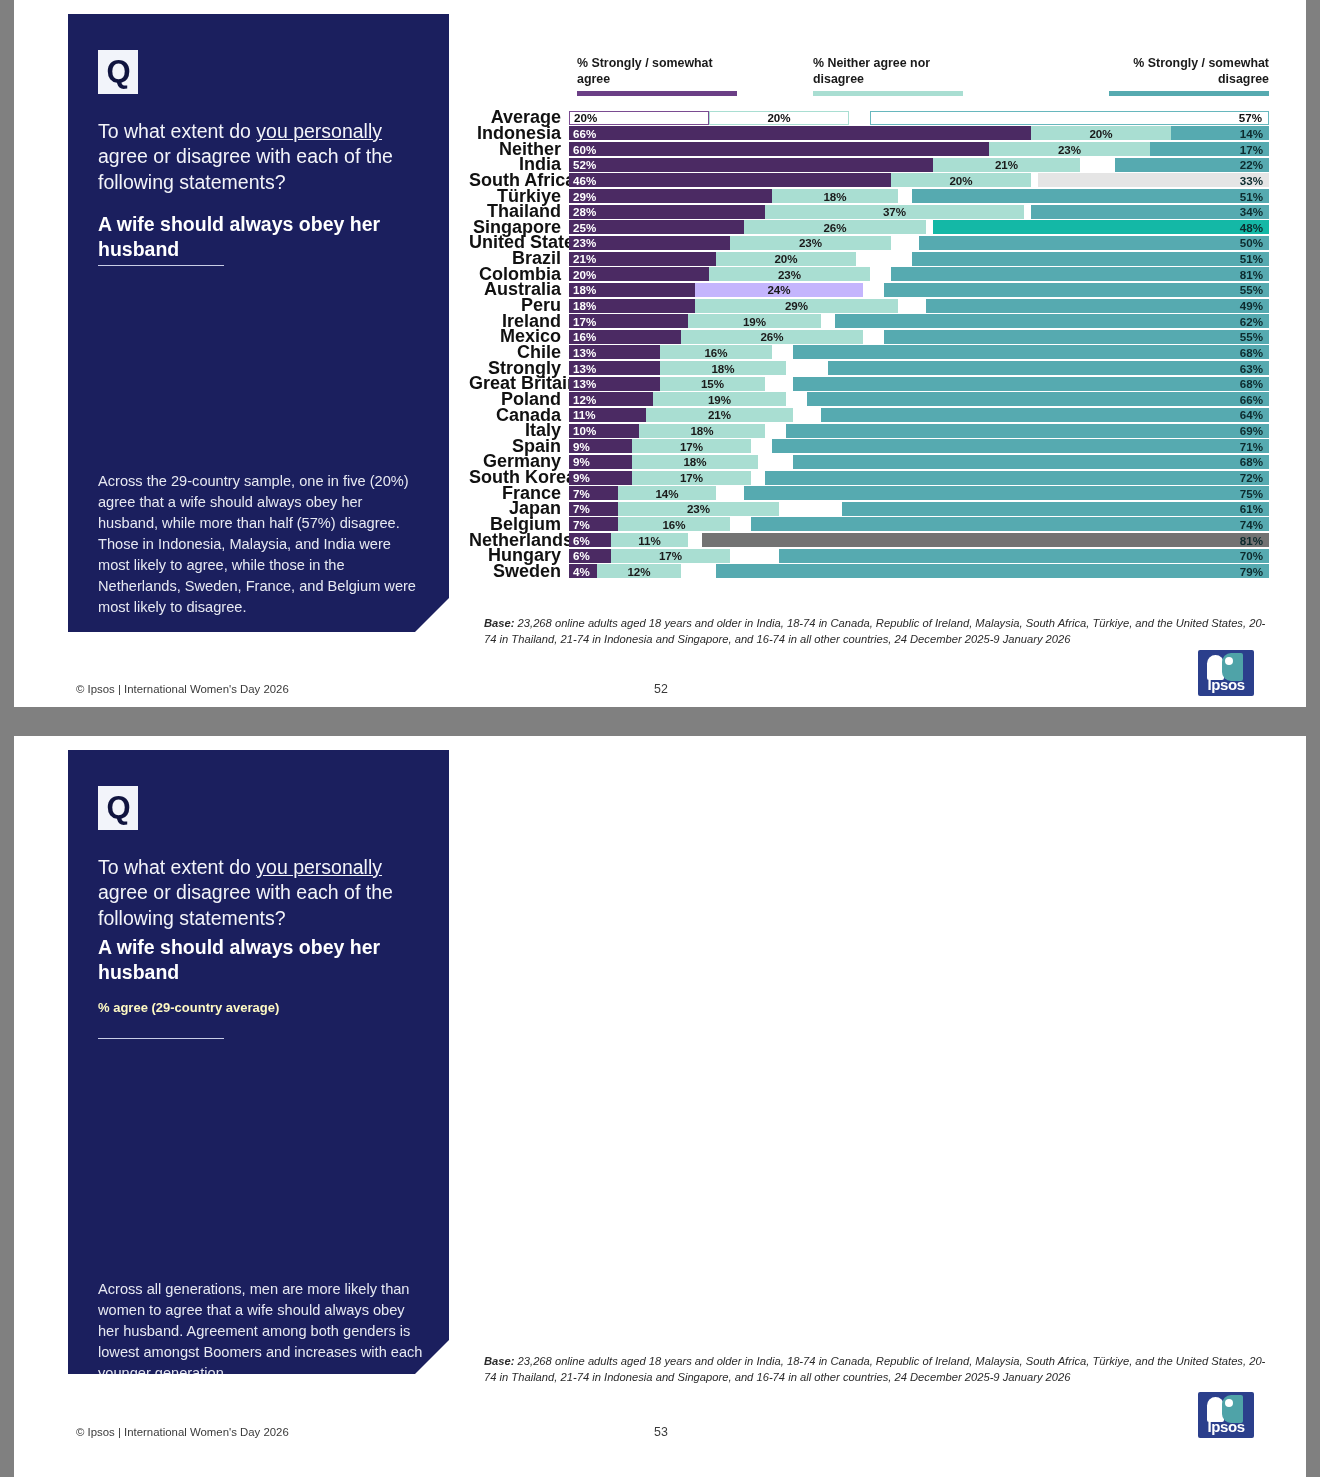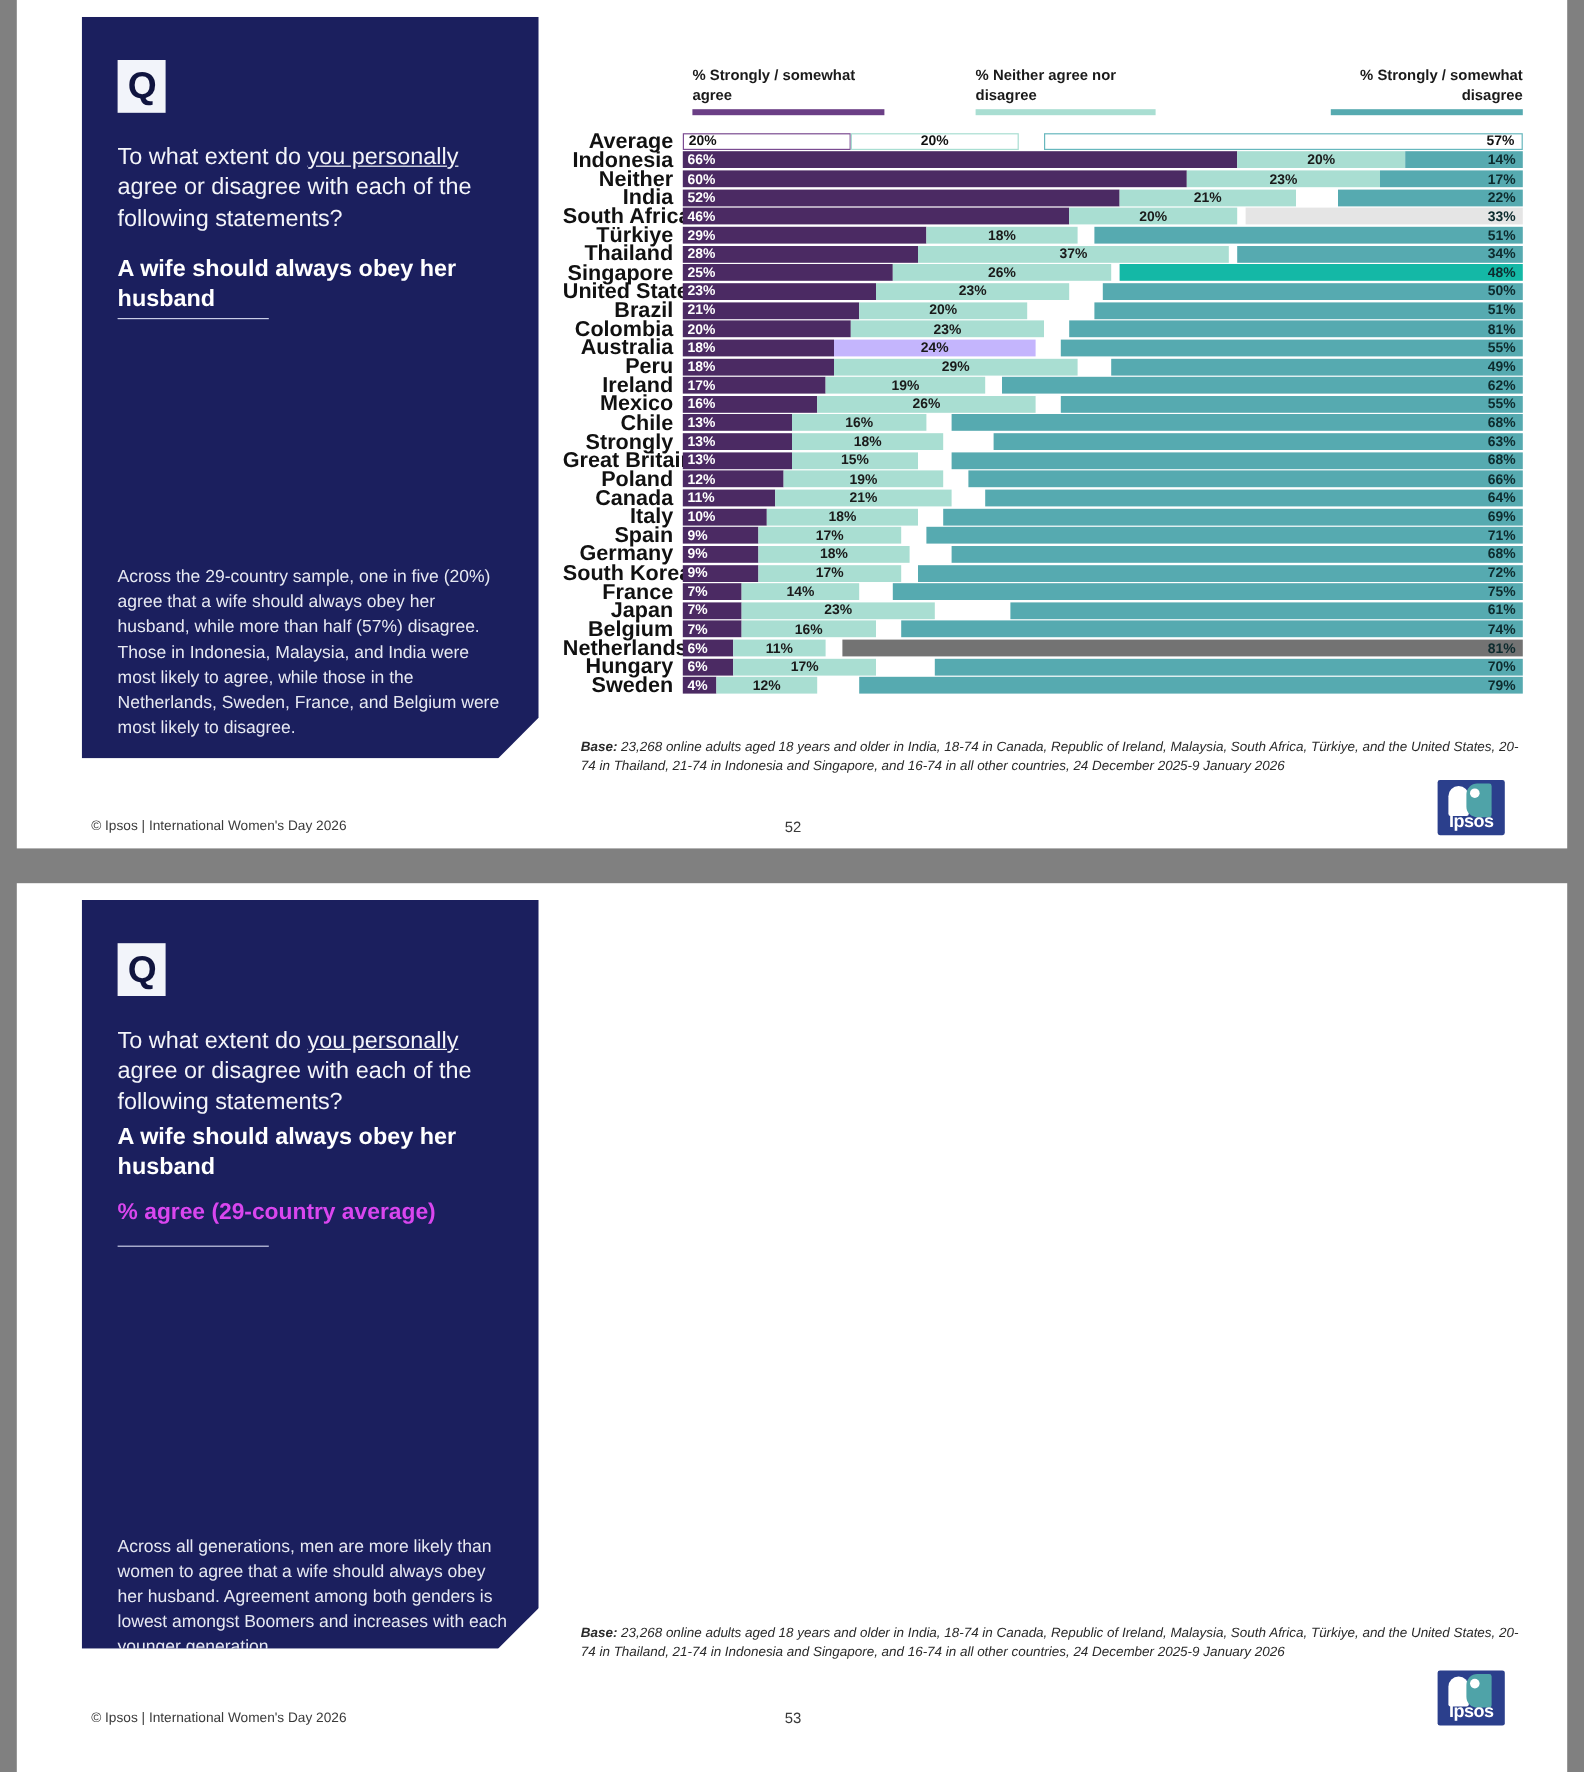--- a/index.html
+++ b/index.html
@@ -44,21 +44,21 @@
   #slide-1 .q-text { top: 105px; }
   #slide-2 .q-text { top: 834px; }
   .q-text .u { text-decoration: underline; }
 
   .q-statement {
     position: absolute; left: 30px; right: 26px;
     font-size: 19.5px; line-height: 1.30; font-weight: bold; color: #ffffff;
   }
   .q-sub {
     position: absolute; left: 30px; right: 26px;
-    font-size: 19px; font-weight: bold; color: #d946ef;
+    font-size: 13px; font-weight: bold; color: #fef9c3;
   }
   .rule {
     position: absolute; left: 30px; width: 126px; height: 0;
     border-top: 1.6px solid #c9cde6;
   }
   .side-para {
     position: absolute; left: 30px; right: 26px;
     font-size: 14.6px; line-height: 1.44; color: #e7e9f2;
   }
 

